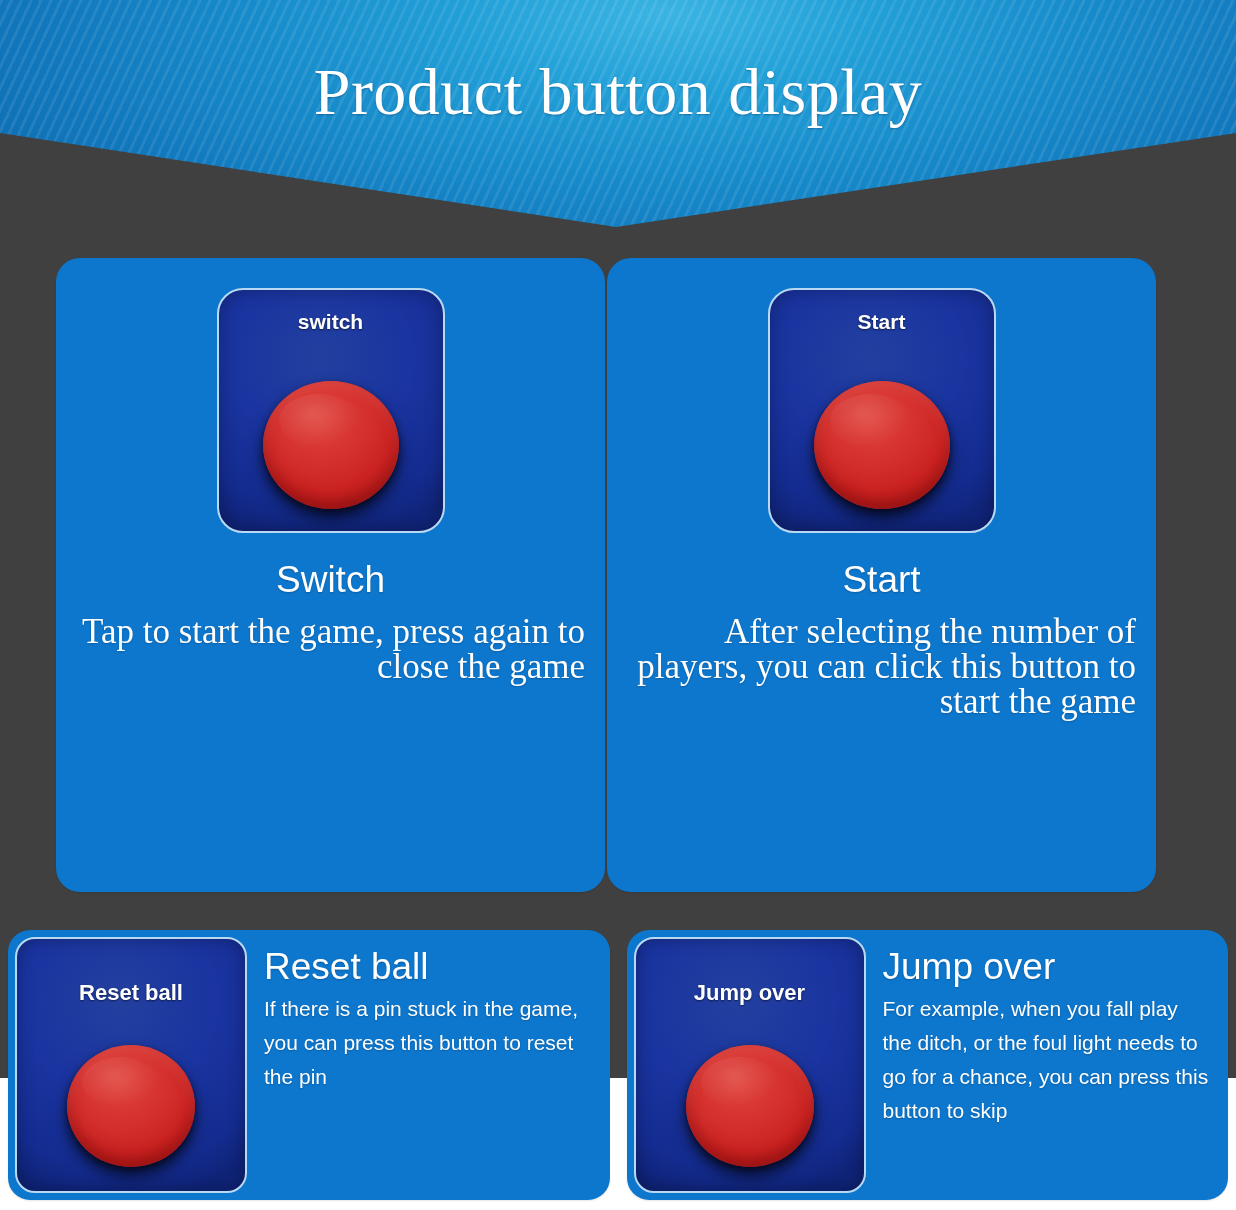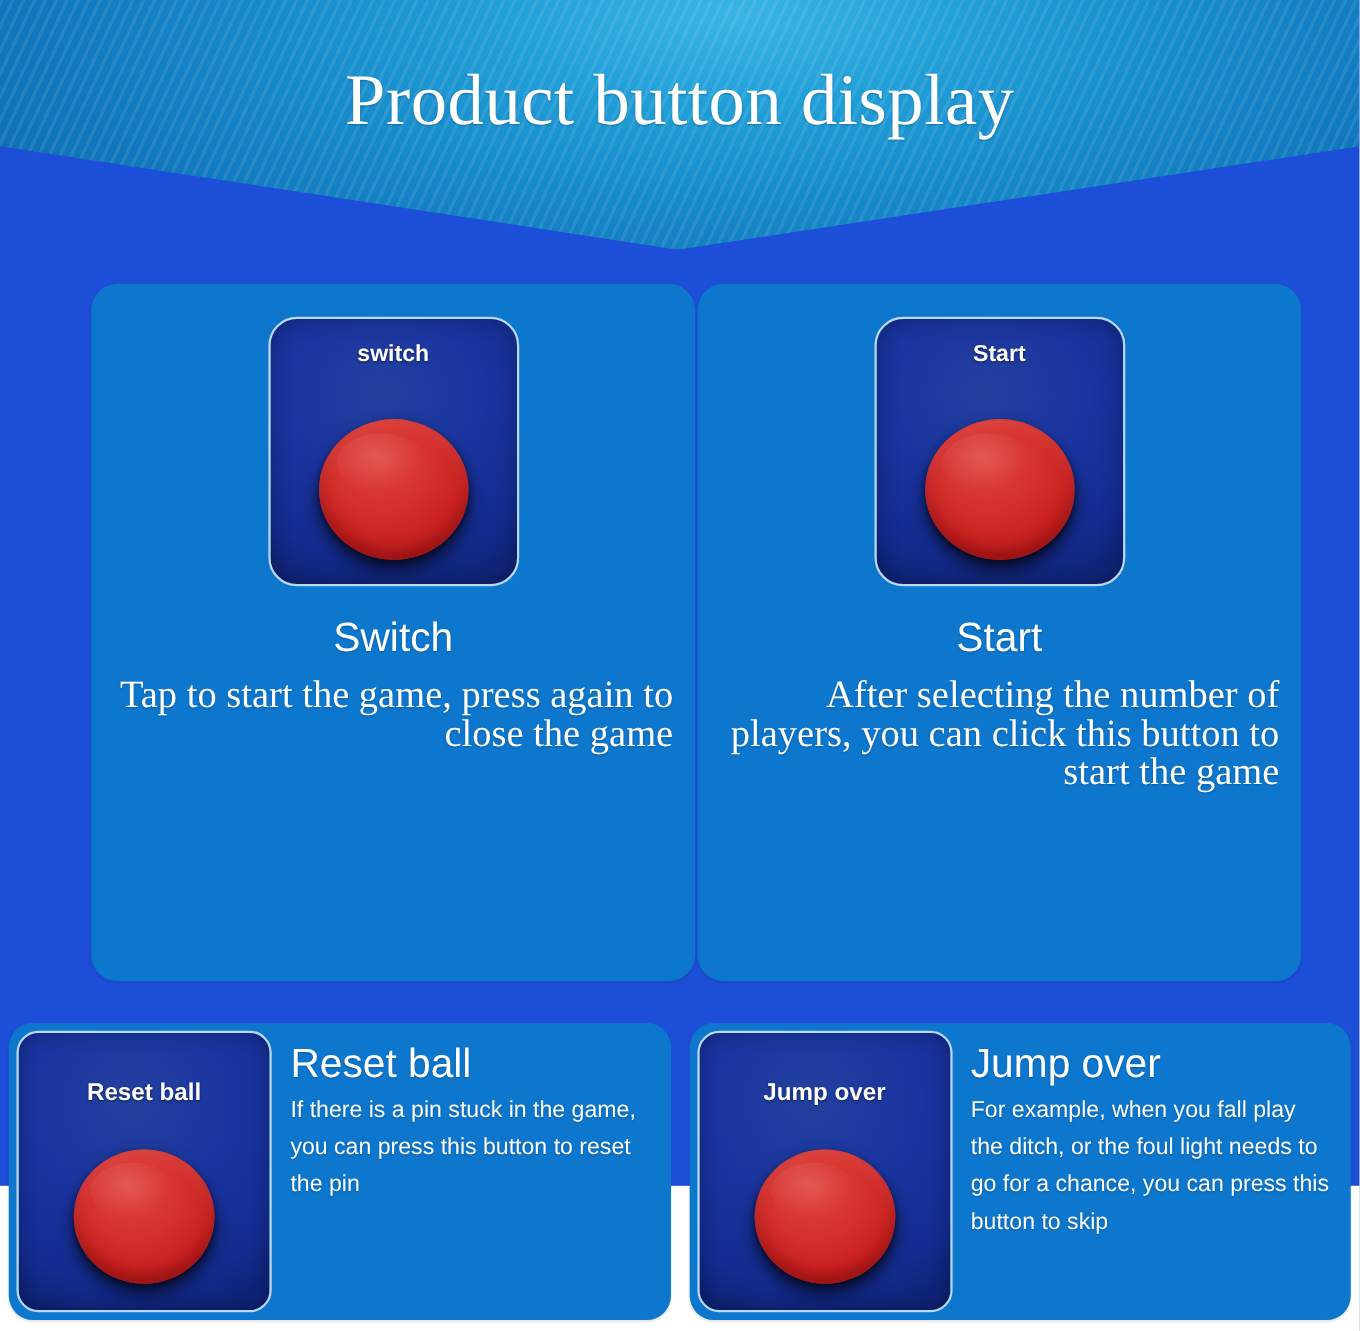--- a/index.html
+++ b/index.html
@@ -9,21 +9,21 @@
     height: 1210px;
     background: #ffffff;
     font-family: "Liberation Sans", sans-serif;
     overflow: hidden;
   }
 
   #page {
     position: relative;
     width: 1236px;
     height: 1078px;
-    background: #1d4ed8;
+    background: #404040;
   }
 
   
   .banner {
     position: absolute;
     left: 0; top: 0;
     width: 1236px;
     height: 232px;
     background:
       repeating-linear-gradient(
@@ -49,21 +49,21 @@
     line-height: 76px;
     color: #ffffff;
     letter-spacing: 0.5px;
     text-shadow: 0 1px 2px rgba(0,40,80,0.35);
     white-space: nowrap;
   }
 
   
   .top-row {
     position: absolute;
-    left: 83px;
+    left: 56px;
     top: 258px;
     width: 1100px;
     height: 634px;
     display: flex;
     gap: 2px;
   }
 
   .card {
     position: relative;
     flex: 1 1 0;

